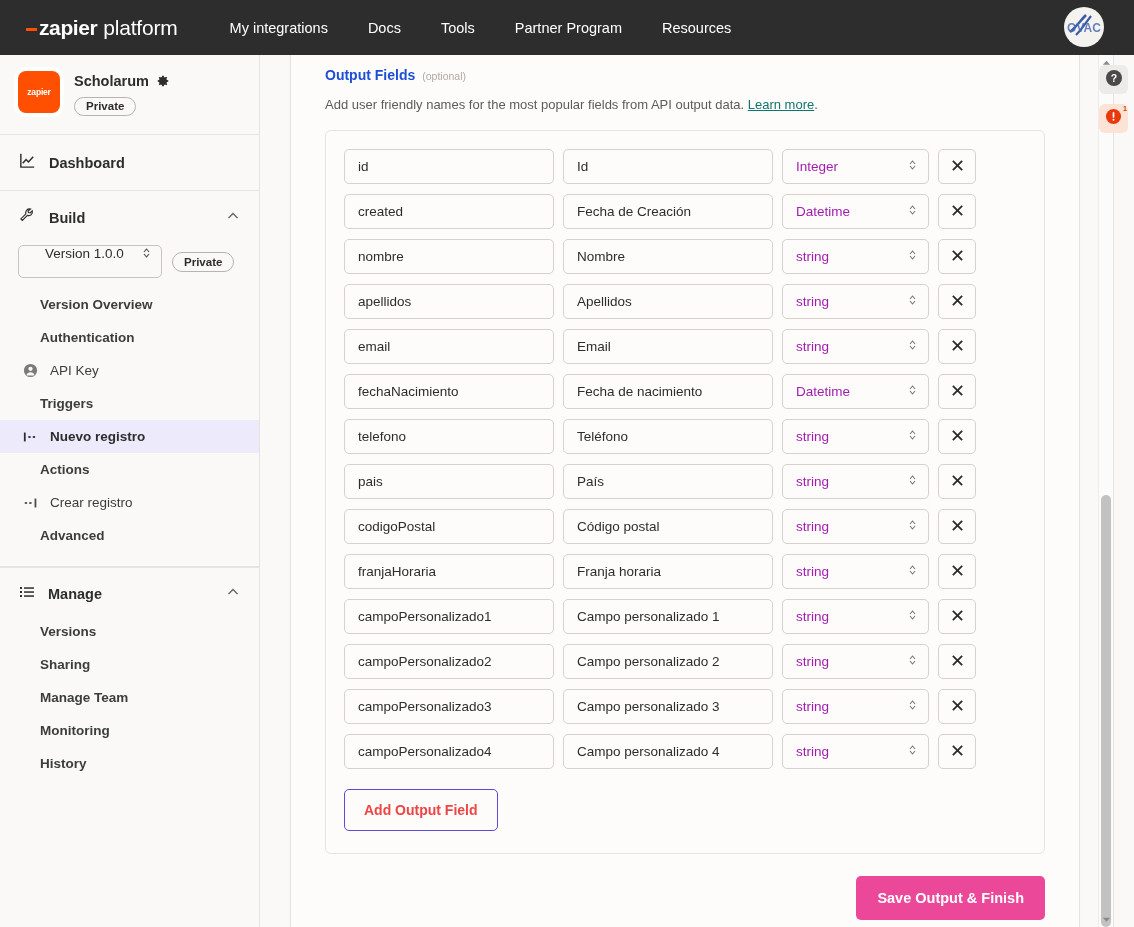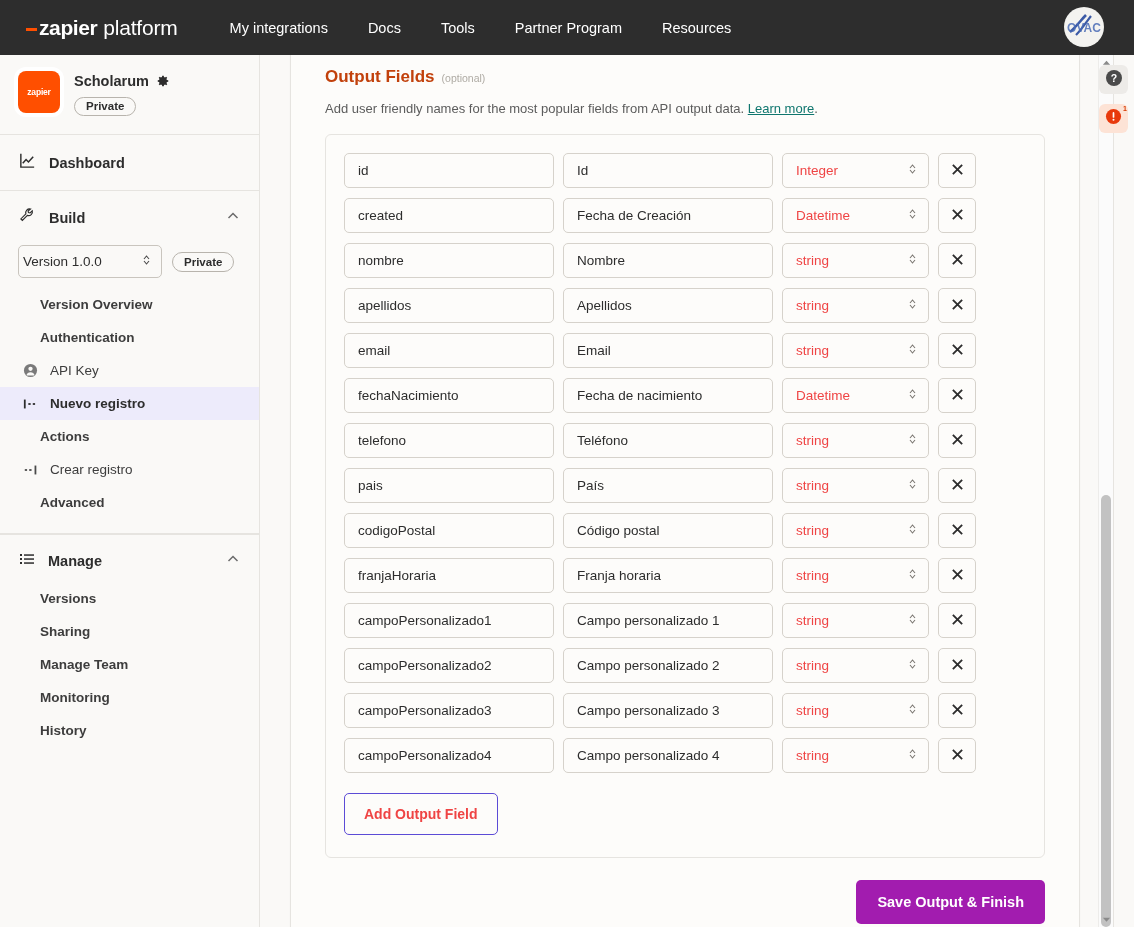--- a/index.html
+++ b/index.html
@@ -71,21 +71,21 @@
   .section {
     padding: 15px 18px 10px; display: flex; align-items: center; cursor: pointer;
   }
   .section .lbl { font-size: 14.5px; font-weight: bold; color: #2D2D2D; margin-left: 12px; }
   .section .chev { margin-left: auto; }
   .build-block { border-bottom: 1px solid #E6E4E0; padding-bottom: 14px; }
 
   .version-row { display: flex; align-items: center; gap: 10px; padding: 6px 14px 10px 18px; }
   .version-select {
     flex: 1 1 auto; height: 33px; border: 1px solid #C9C5BE; border-radius: 5px;
-    background: #FAF9F7; display: flex; align-items: center; padding: 0 9px 0 4px;
+    background: #FAF9F7; display: flex; padding: 0 9px 0 26px;
     font-size: 13.5px; color: #2D2D2D; cursor: pointer; max-width: 144px;
   }
   .version-select .vsv { flex: 1 1 auto; }
   .pill-sm {
     border: 1px solid #B8B4AD; border-radius: 11px; padding: 3px 11px;
     font-size: 11.5px; font-weight: bold; color: #2D2D2D; cursor: pointer;
   }
 
   .subitem {
     display: flex; align-items: center; gap: 11px;
@@ -102,57 +102,57 @@
     position: absolute; inset: 0 21px 0 0; overflow: hidden;
   }
   .card {
     margin: 0 33px 0 30px; background: #FDFCFA;
     border: 1px solid #E6E4E0; border-top: none;
     border-radius: 0 0 7px 7px; padding: 0 34px 40px;
     box-shadow: 0 1px 2px rgba(0,0,0,0.03);
     position: relative; top: -12px; min-height: 904px;
   }
   .sec-title-row { display: flex; align-items: baseline; gap: 7px; padding-top: 24px; }
-  .sec-title { font-size: 17px; font-weight: bold; color: #c2410c; }
+  .sec-title { font-size: 14px; font-weight: bold; color: #1d4ed8; }
   .sec-opt { font-size: 10.5px; color: #AFABA4; }
   .sec-desc { font-size: 13px; color: #5C5C5C; margin-top: 14px; }
   .sec-desc a { color: #0f766e; text-decoration: underline; cursor: pointer; }
 
   .fields-panel {
     margin-top: 18px; border: 1px solid #E6E4E0; border-radius: 6px;
     background: #FDFCFA; padding: 18px 18px 22px;
   }
   .frow { display: flex; align-items: center; gap: 9px; margin-bottom: 10px; }
   .finput {
     height: 35px; border: 1px solid #D6D2CB; border-radius: 5px; background: #FDFCFA;
     font-size: 13.5px; color: #2D2D2D; padding: 16px 13px;
     font-family: "Liberation Sans", sans-serif; outline: none;
   }
   .finput.key { flex: 0 0 210px; width: 210px; }
   .finput.label { flex: 0 0 210px; width: 210px; }
   .fselect {
     flex: 0 0 147px; width: 147px; height: 35px; border: 1px solid #D6D2CB; border-radius: 5px;
     background: #FDFCFA; display: flex; align-items: center; padding: 0 10px 0 13px;
-    font-size: 13.5px; color: #ef4444; cursor: pointer;
+    font-size: 13.5px; color: #a21caf; cursor: pointer;
   }
   .fselect .v { flex: 1 1 auto; }
   .fdel {
     flex: 0 0 38px; width: 38px; height: 35px; border: 1px solid #D6D2CB; border-radius: 5px;
     background: #FDFCFA; display: flex; align-items: center; justify-content: center;
     cursor: pointer; color: #2D2D2D;
   }
 
   .btn-outline {
     margin-top: 10px; border: 1px solid #5C4BD6; border-radius: 5px; background: transparent;
     color: #ef4444; font-size: 14px; font-weight: bold; padding: 12px 19px; cursor: pointer;
     font-family: "Liberation Sans", sans-serif;
   }
   .save-row { display: flex; justify-content: flex-end; margin-top: 22px; }
   .btn-primary {
-    background: #a21caf; color: #fff; border: none; border-radius: 5px;
+    background: #ec4899; color: #fff; border: none; border-radius: 5px;
     font-size: 14.5px; font-weight: bold; padding: 14px 21px; cursor: pointer;
     font-family: "Liberation Sans", sans-serif;
   }
 
   
   .vscroll {
     position: absolute; top: 0; right: 21px; bottom: 0; width: 15px;
     background: #FBFBFB; border-left: 1px solid #EDECEA;
   }
   .vs-arrow {
@@ -281,20 +281,23 @@
         <div class="subitem" style="padding-left:22px">
           <span class="ico">
             <svg width="15" height="15" viewBox="0 0 16 16">
               <circle cx="8" cy="8" r="7" fill="#7A7A7A"></circle>
               <circle cx="8" cy="6.2" r="2.3" fill="#FAF9F7"></circle>
               <path d="M3.6 13.2a4.6 4.6 0 0 1 8.8 0" fill="#FAF9F7"></path>
             </svg>
           </span>
           <span>API Key</span>
         </div>
+        <div class="subitem plain">
+          <span>Triggers</span>
+        </div>
         <div class="subitem sel" style="padding-left:22px">
           <span class="ico">
             <svg width="16" height="14" viewBox="0 0 18 14">
               <rect x="1" y="2" width="2" height="10" fill="#2D2D2D"></rect>
               <rect x="6" y="6" width="2.6" height="2" fill="#2D2D2D"></rect>
               <rect x="11" y="6" width="2.6" height="2" fill="#2D2D2D"></rect>
             </svg>
           </span>
           <span>Nuevo registro</span>
         </div>

